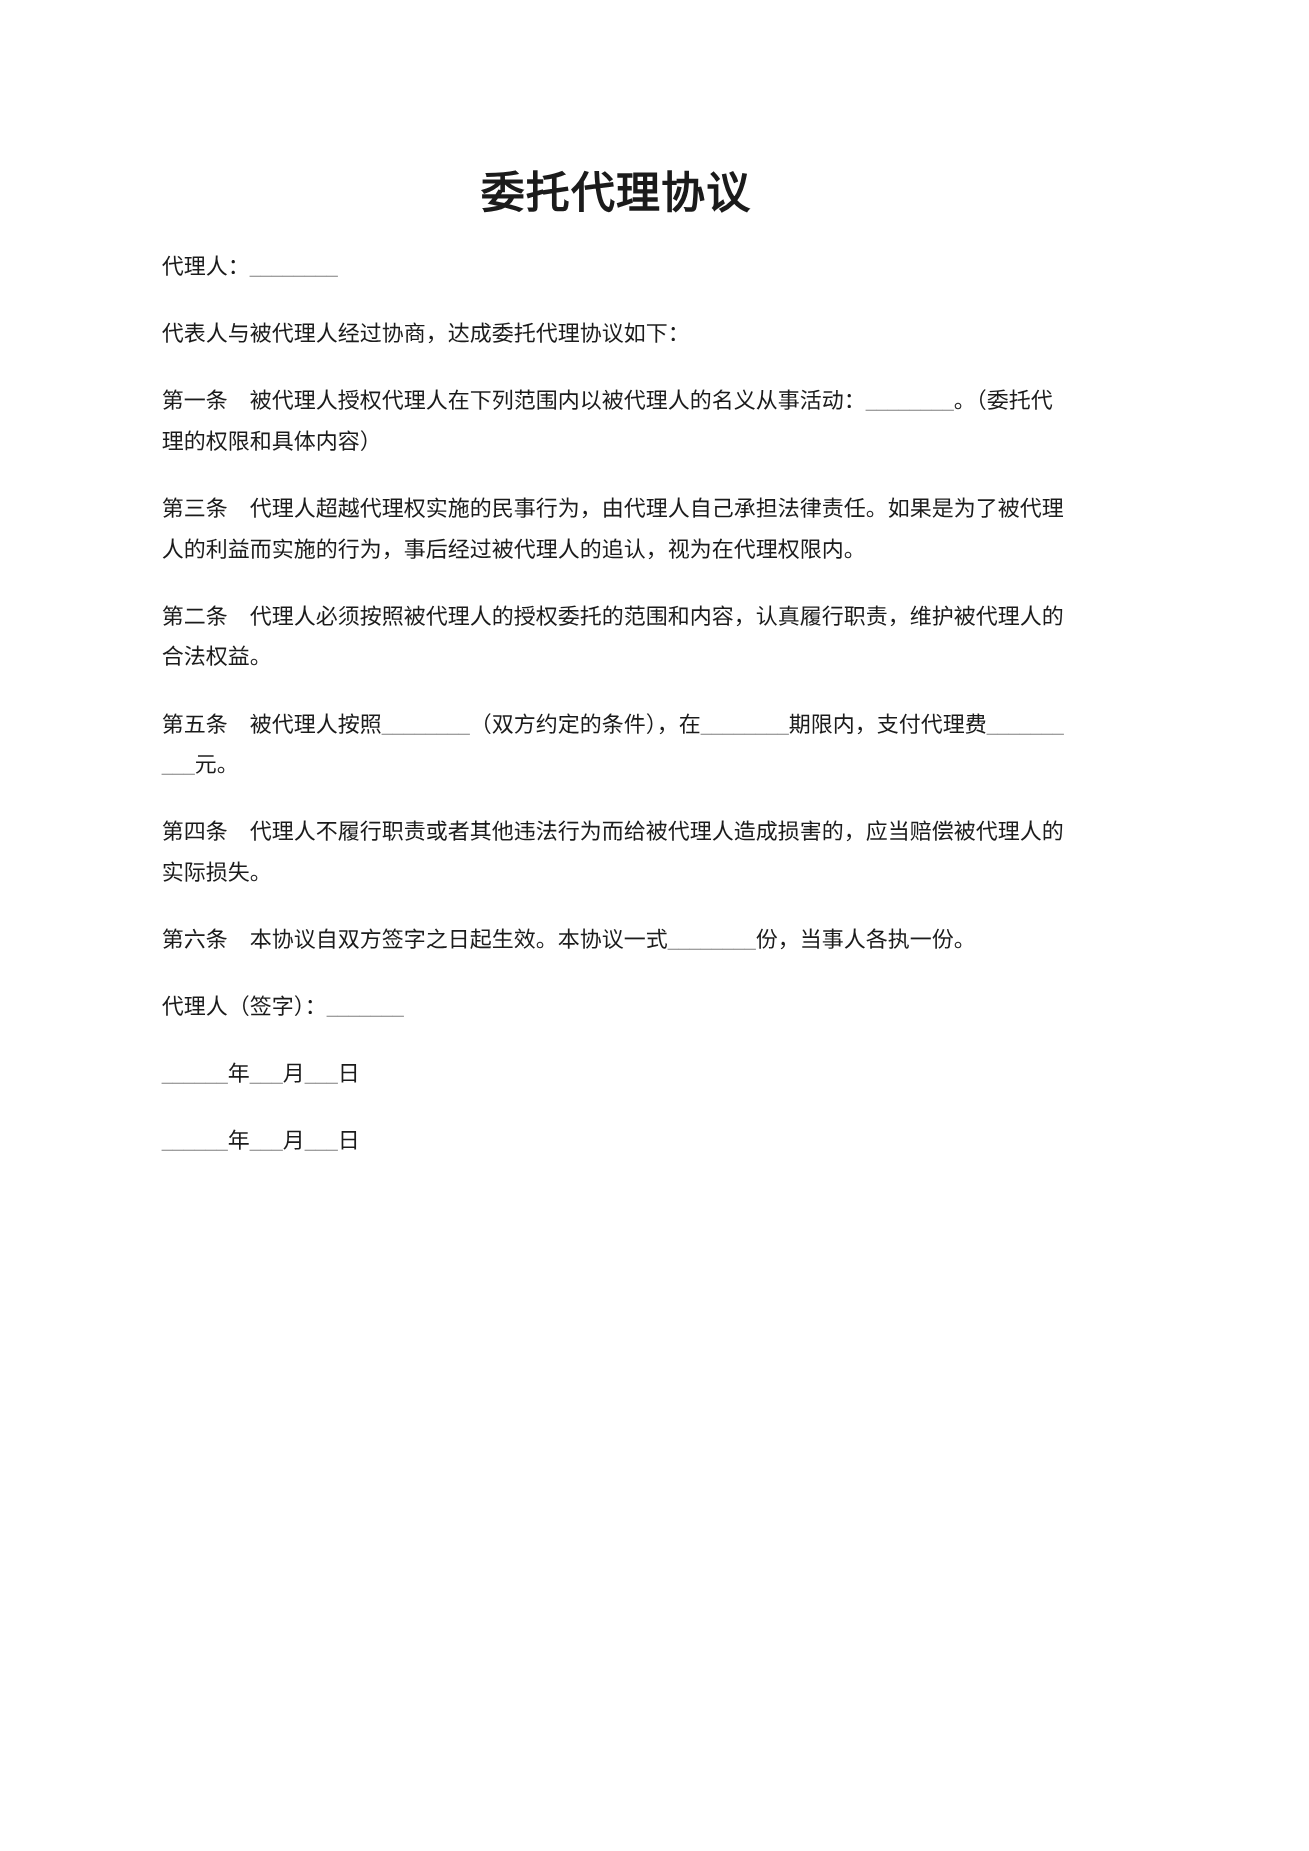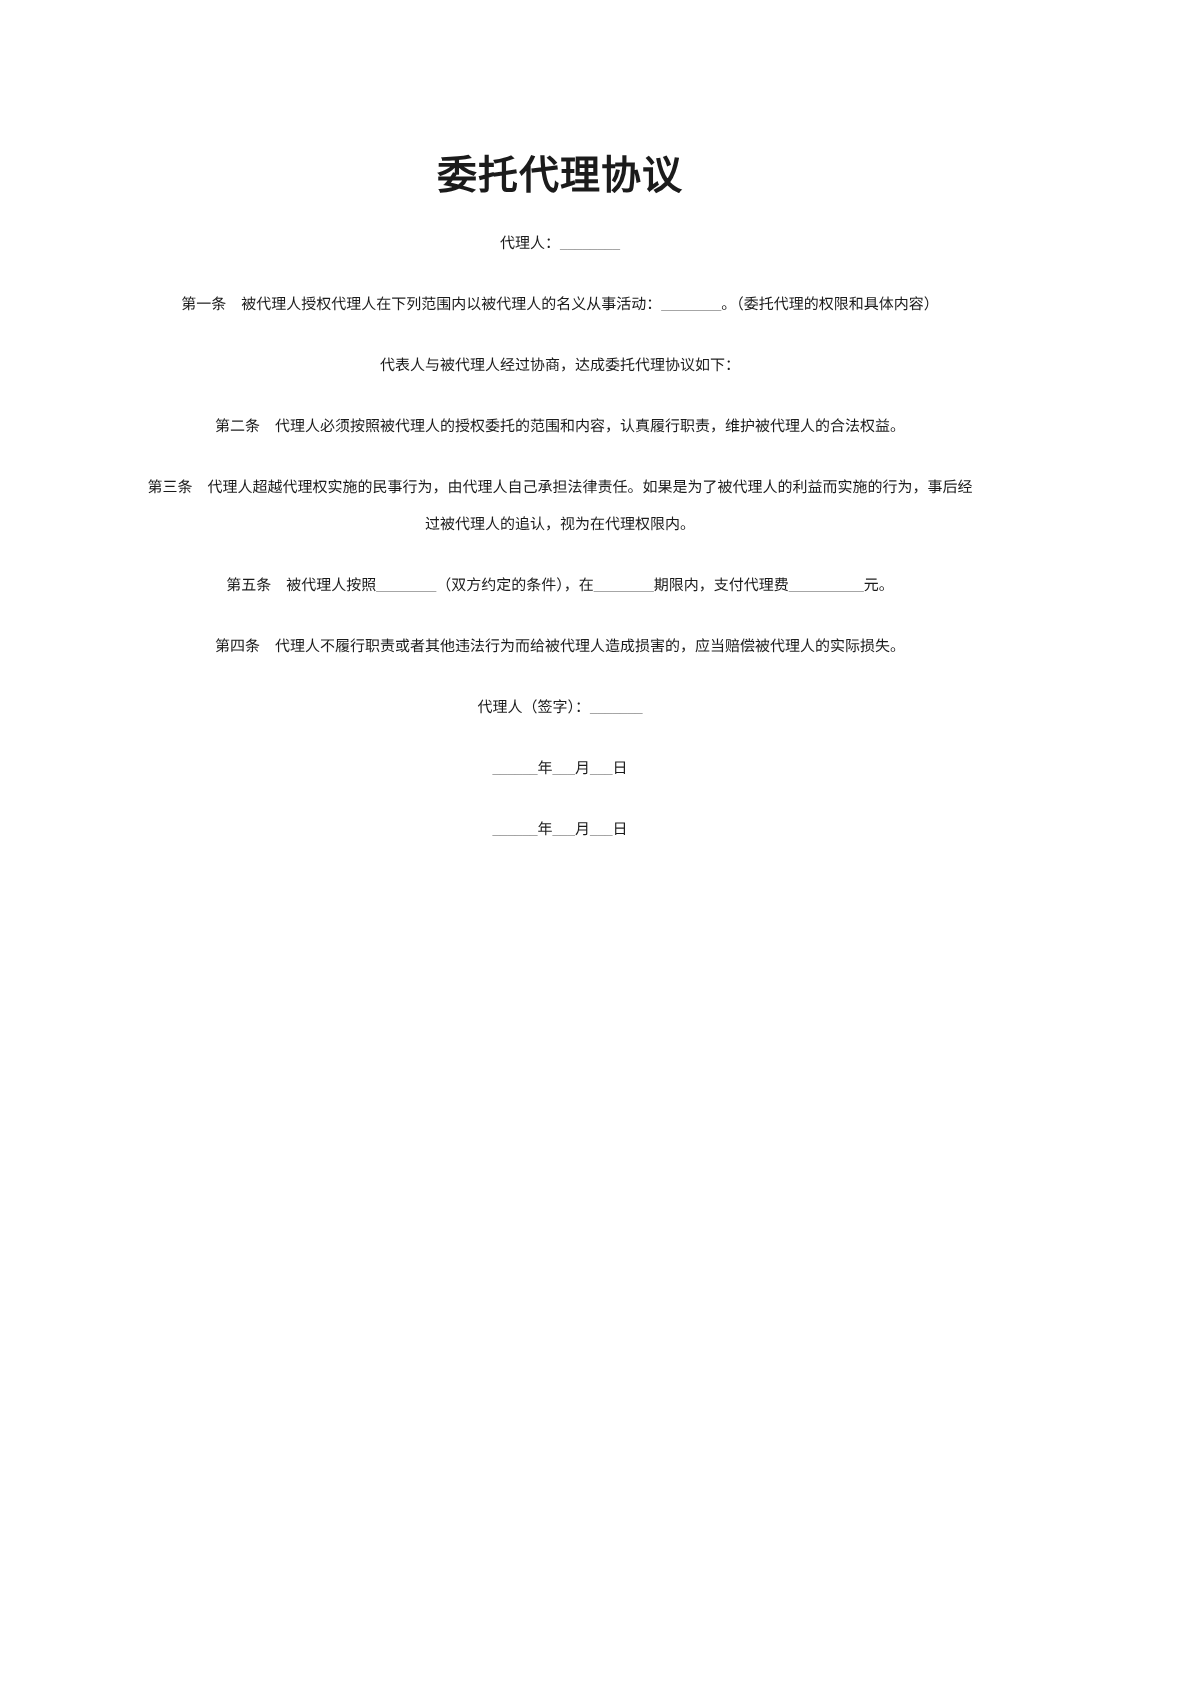--- a/index.html
+++ b/index.html
@@ -27,45 +27,45 @@
   .doc-title {
     margin: 0 0 19px 0;
     font-size: 40px;
     line-height: 60px;
     font-weight: bold;
     text-align: center;
     letter-spacing: 1px;
   }
   .doc-body p {
     margin: 0 0 24px 0;
-    font-size: 15px;
+    font-size: 20px;
     line-height: 37px;
     white-space: pre-wrap;
     word-break: break-word;
-    text-align: center;
   }
   .doc-body p.gap-after {
     margin-bottom: 66px;
   }
   .blank {
     color: var(--blank);
     word-break: break-all;
     white-space: normal;
   }
 </style>
 </head>
 <body>
 
 <div class="page">
   <h1 class="doc-title">委托代理协议</h1>
   <div class="doc-body">
       <p><span>代理人：</span><span class="blank">________</span></p>
+      <p><span>代表人与被代理人经过协商，达成委托代理协议如下：</span></p>
       <p><span>第一条　被代理人授权代理人在下列范围内以被代理人的名义从事活动：</span><span class="blank">________</span><span>。（委托代理的权限和具体内容）</span></p>
-      <p><span>代表人与被代理人经过协商，达成委托代理协议如下：</span></p>
+      <p><span>第三条　代理人超越代理权实施的民事行为，由代理人自己承担法律责任。如果是为了被代理人的利益而实施的行为，事后经过被代理人的追认，视为在代理权限内。</span></p>
       <p><span>第二条　代理人必须按照被代理人的授权委托的范围和内容，认真履行职责，维护被代理人的合法权益。</span></p>
-      <p><span>第三条　代理人超越代理权实施的民事行为，由代理人自己承担法律责任。如果是为了被代理人的利益而实施的行为，事后经过被代理人的追认，视为在代理权限内。</span></p>
       <p><span>第五条　被代理人按照</span><span class="blank">________</span><span>（双方约定的条件），在</span><span class="blank">________</span><span>期限内，支付代理费</span><span class="blank">__________</span><span>元。</span></p>
       <p><span>第四条　代理人不履行职责或者其他违法行为而给被代理人造成损害的，应当赔偿被代理人的实际损失。</span></p>
+      <p><span>第六条　本协议自双方签字之日起生效。本协议一式</span><span class="blank">________</span><span>份，当事人各执一份。</span></p>
       <p><span>代理人（签字）：</span><span class="blank">_______</span></p>
       <p><span class="blank">______</span><span>年</span><span class="blank">___</span><span>月</span><span class="blank">___</span><span>日</span></p>
       <p><span class="blank">______</span><span>年</span><span class="blank">___</span><span>月</span><span class="blank">___</span><span>日</span></p>
     </div>
 </div>
 
 </body></html>

